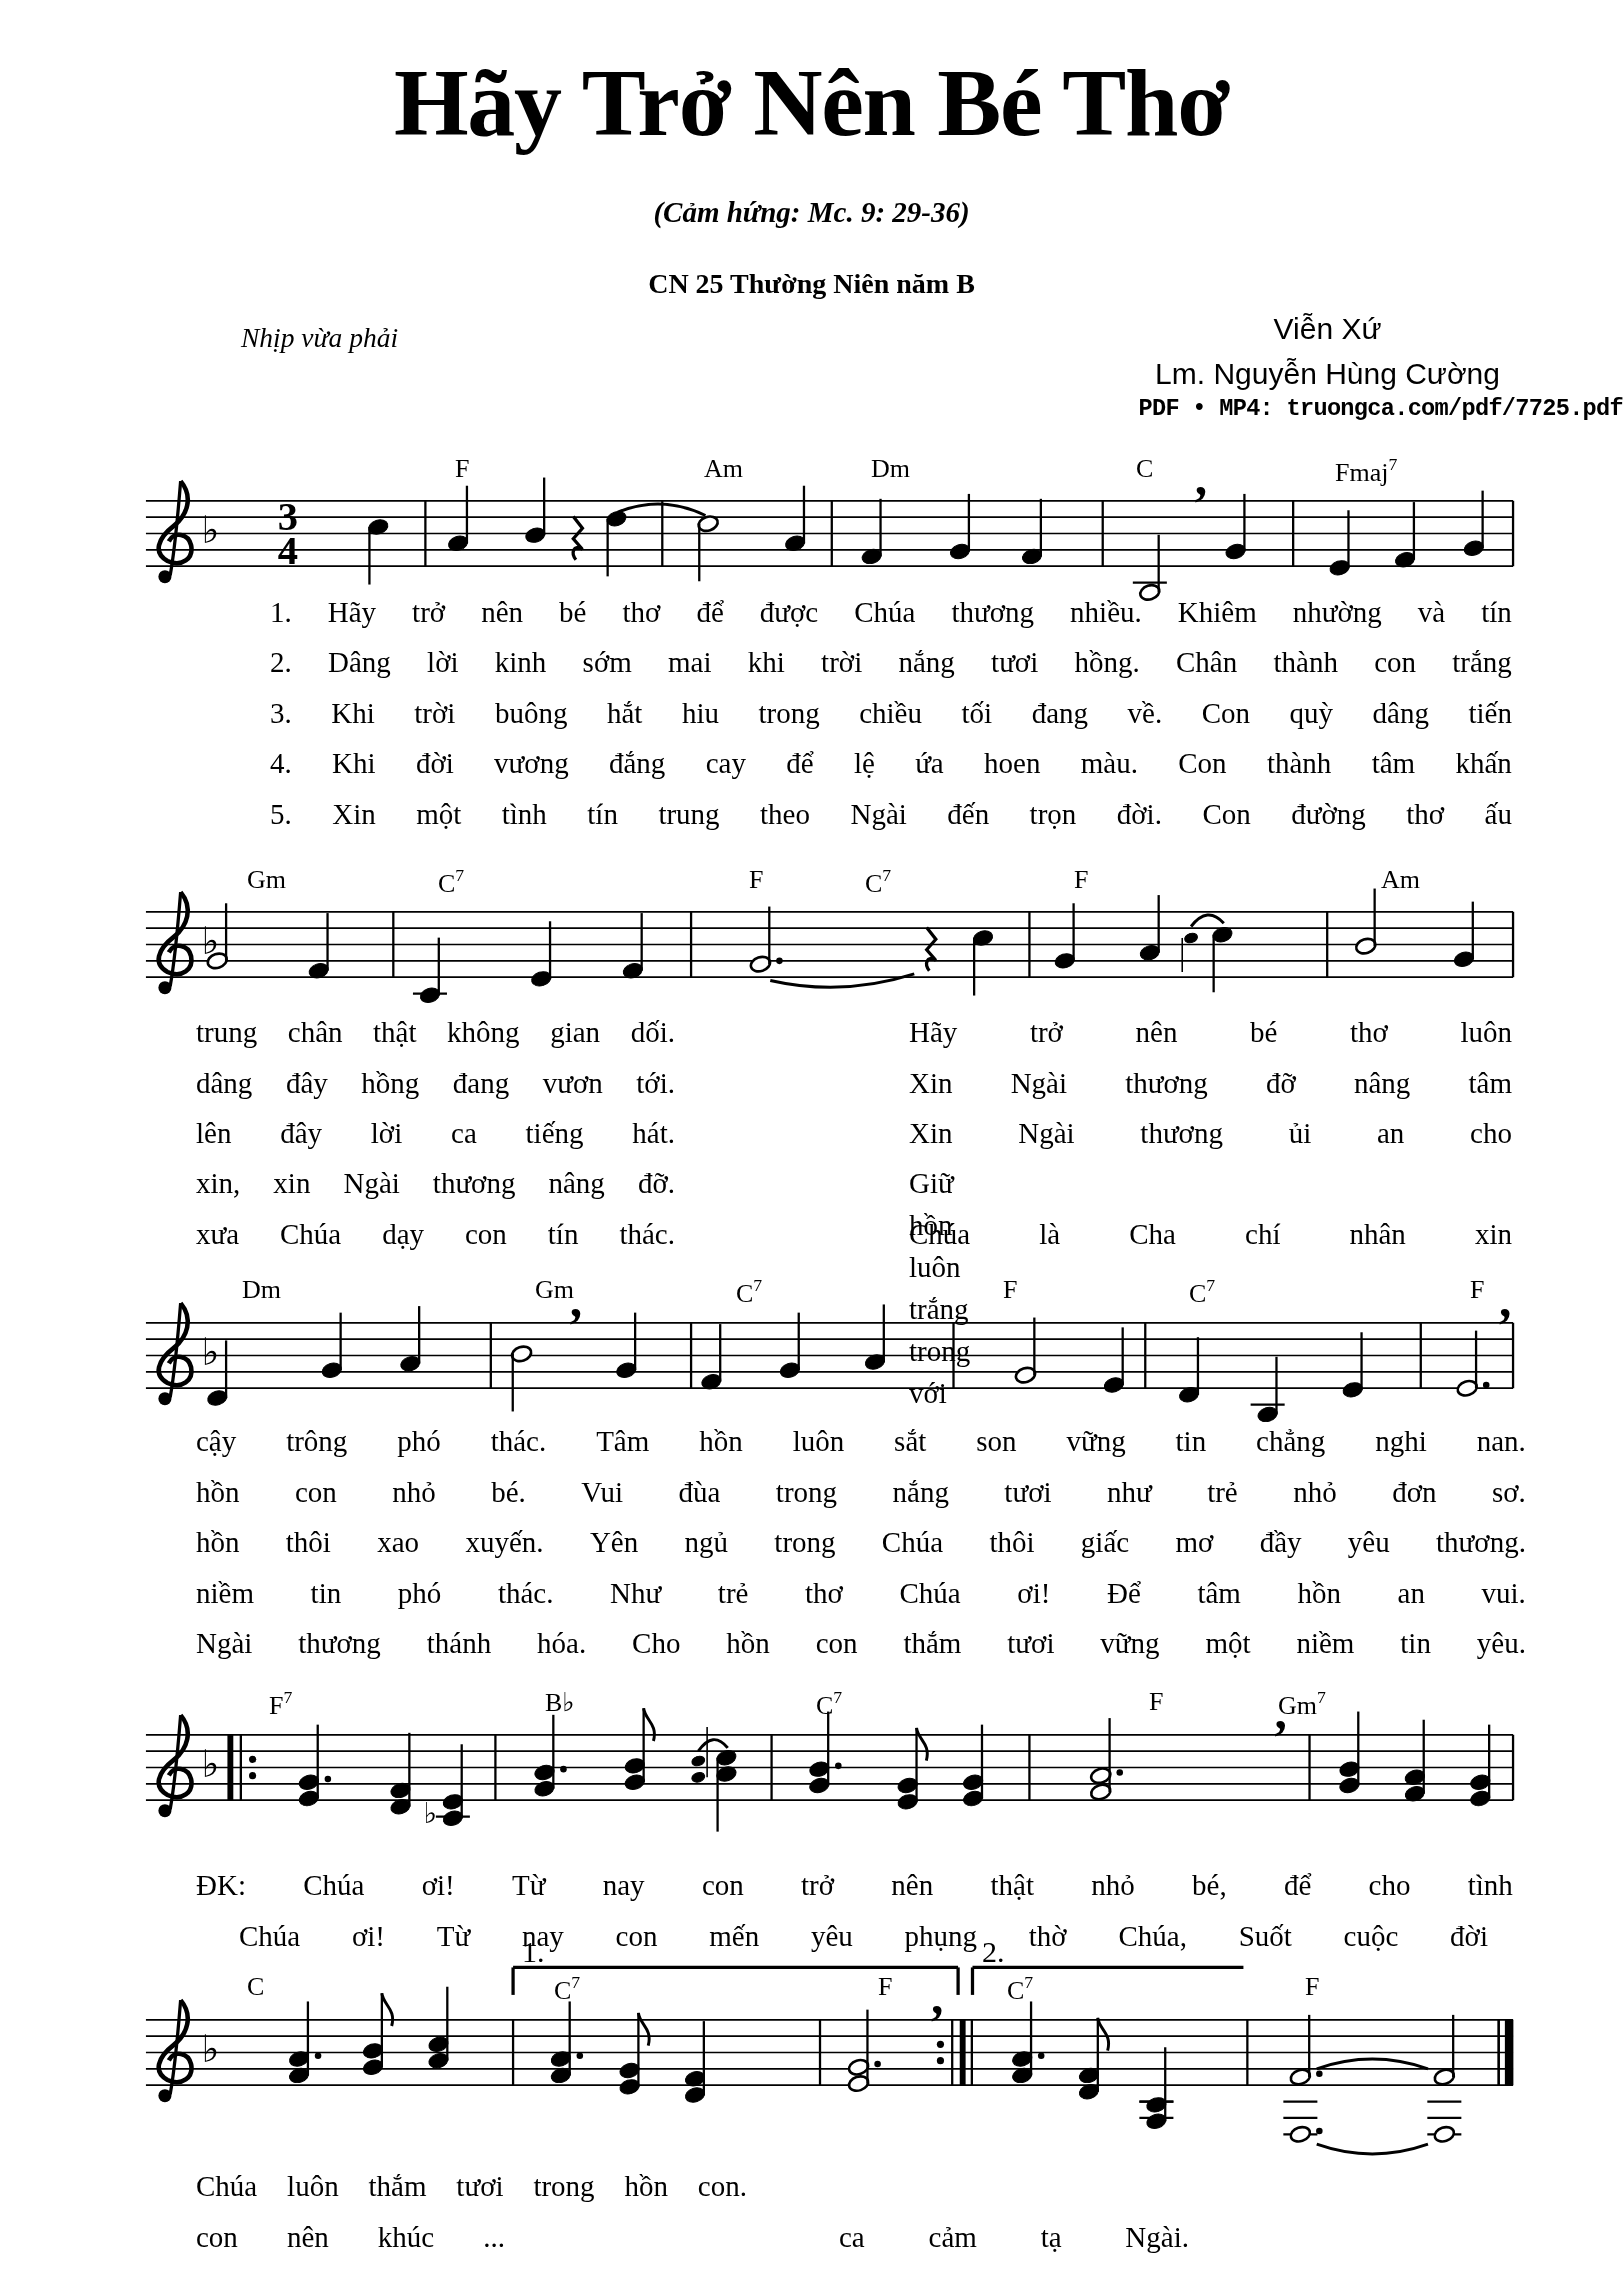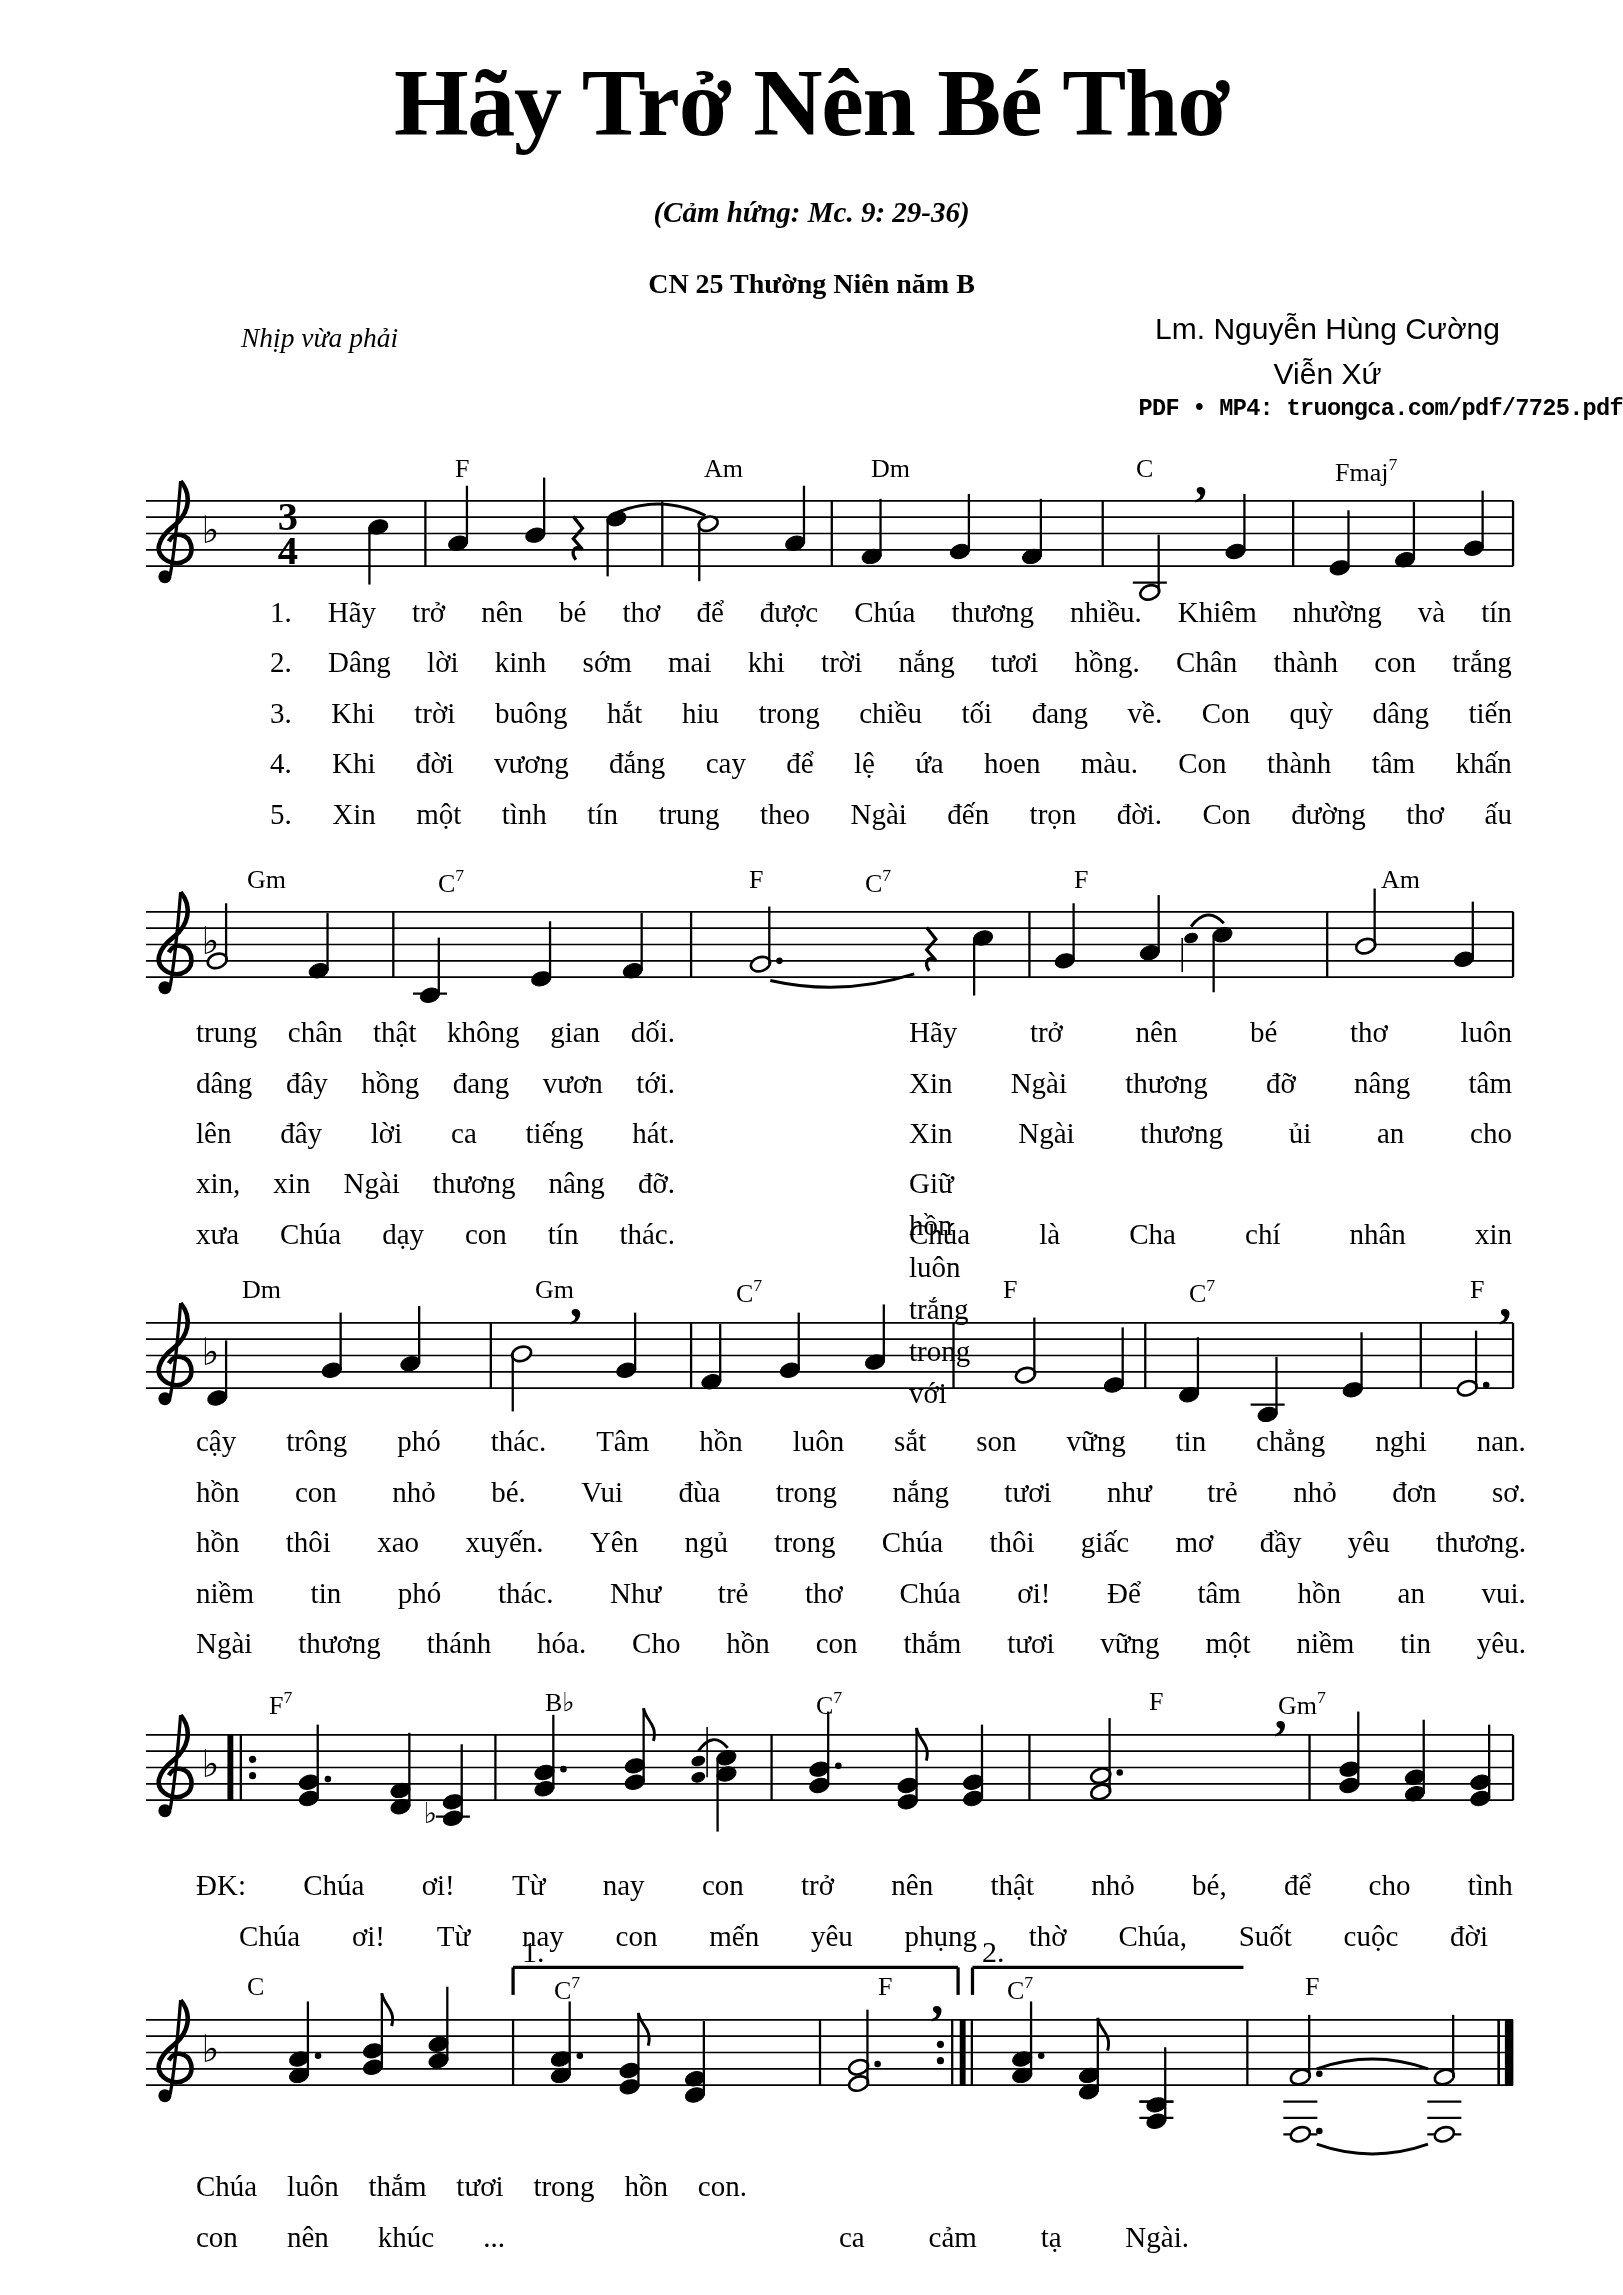--- a/index.html
+++ b/index.html
@@ -26,22 +26,22 @@
 </style>
 </head>
 <body>
 
 <div class="page">
   <div class="title">Hãy Trở Nên Bé Thơ</div>
   <div class="subtitle">(Cảm hứng: Mc. 9: 29-36)</div>
   <div class="occasion">CN 25 Thường Niên năm B</div>
   <div class="tempo">Nhịp vừa phải</div>
   <div class="composer">
+    <div>Viễn Xứ</div>
     <div>Lm. Nguyễn Hùng Cường</div>
-    <div>Viễn Xứ</div>
   </div>
   <div class="media">PDF • MP4: truongca.com/pdf/7725.pdf</div>
   <div id="score">
       <svg width="1623" height="249" class="sys" style="top: 409px;" viewBox="0 0 2480 380">
         <line x1="223" y1="140" x2="2312" y2="140" stroke="#000" stroke-width="2.6"></line>
         <line x1="223" y1="165" x2="2312" y2="165" stroke="#000" stroke-width="2.6"></line>
         <line x1="223" y1="190" x2="2312" y2="190" stroke="#000" stroke-width="2.6"></line>
         <line x1="223" y1="215" x2="2312" y2="215" stroke="#000" stroke-width="2.6"></line>
         <line x1="223" y1="240" x2="2312" y2="240" stroke="#000" stroke-width="2.6"></line>
         <path d="M 276,110 C 296,134 286,162 266,178

